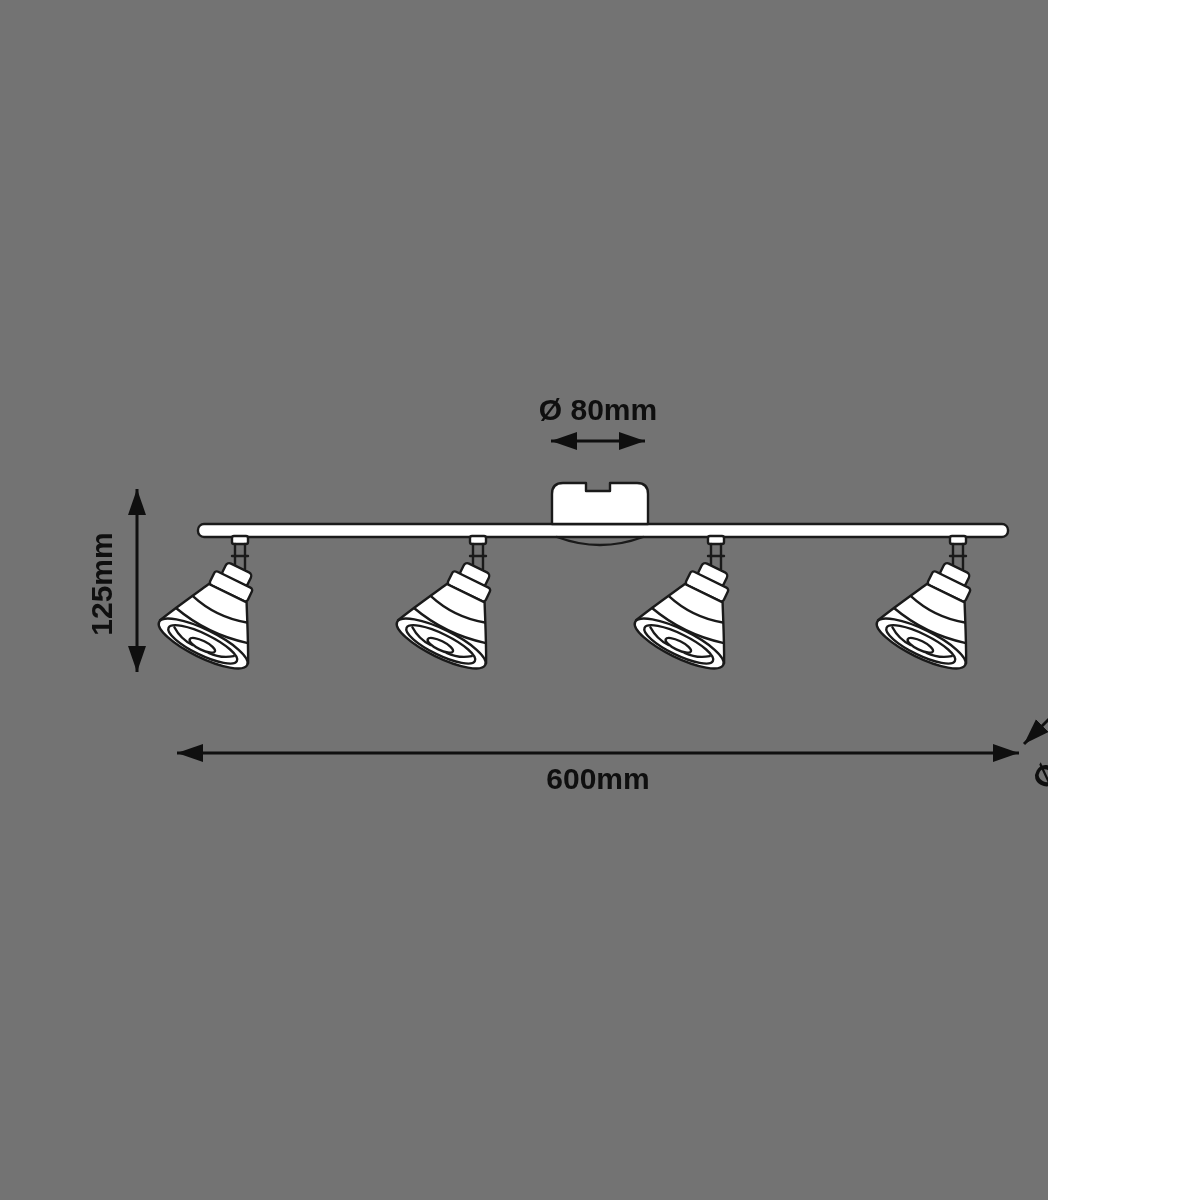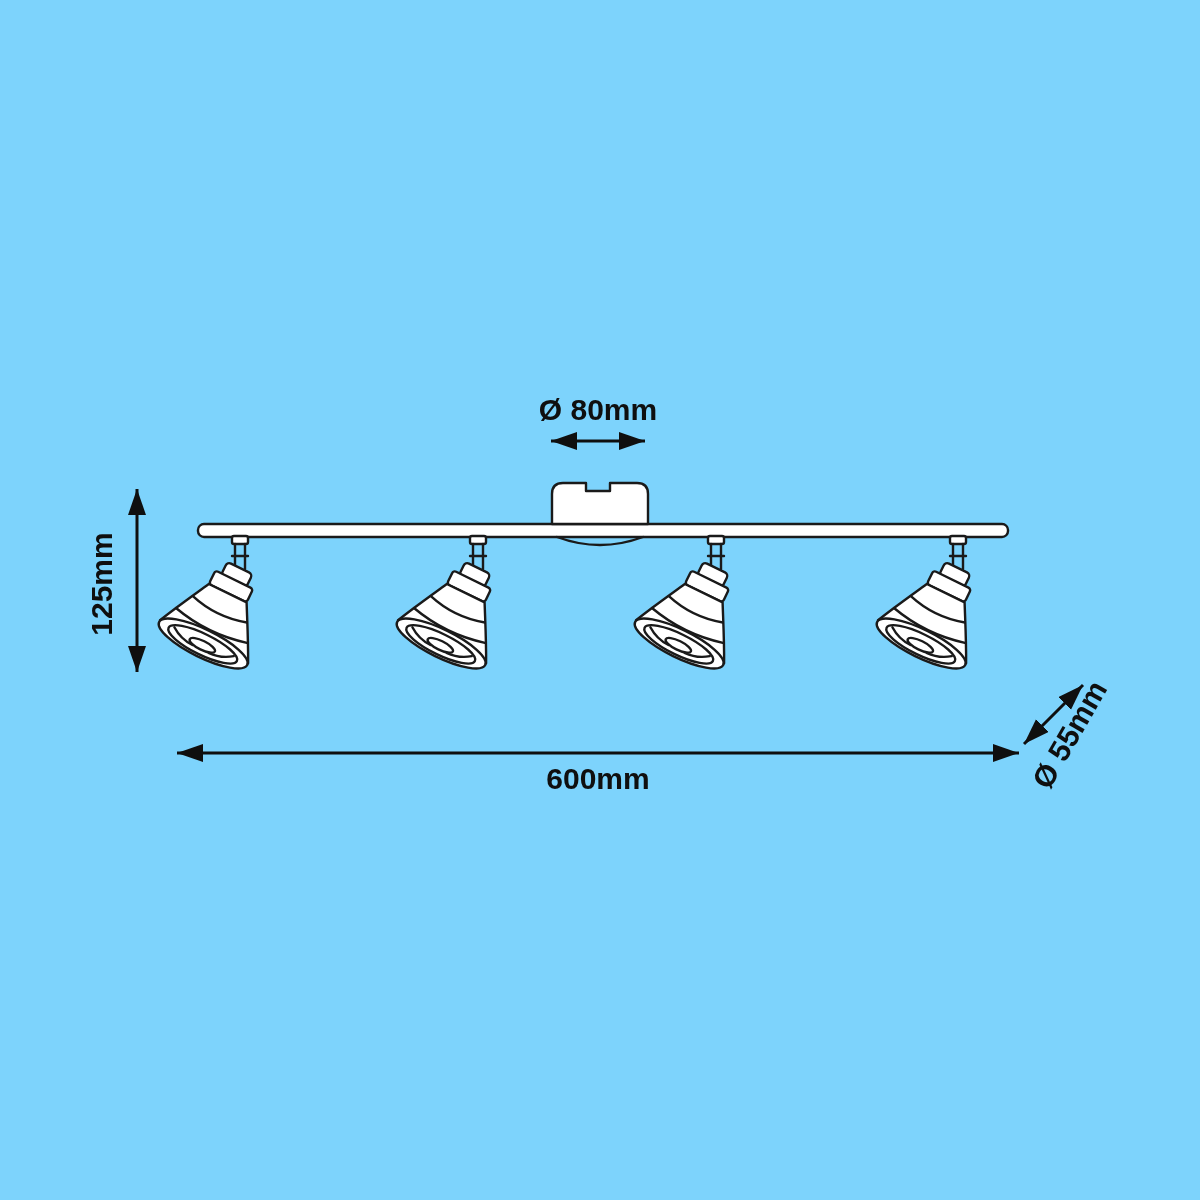--- a/index.html
+++ b/index.html
@@ -2,23 +2,23 @@
 <html><head>
 <meta charset="utf-8">
 <style>
   html, body {
     margin: 0;
     padding: 0;
     background: #ffffff;
   }
   .stage {
     position: relative;
-    width: 1200px;
+    width: 1048px;
     height: 1200px;
-    background: #7dd3fc;
+    background: #737373;
     overflow: hidden;
   }
   svg { display: block; }
   .draw {
     stroke: #1a1a1a;
     stroke-width: 2.4;
     fill: #ffffff;
     stroke-linejoin: round;
     stroke-linecap: round;
   }

